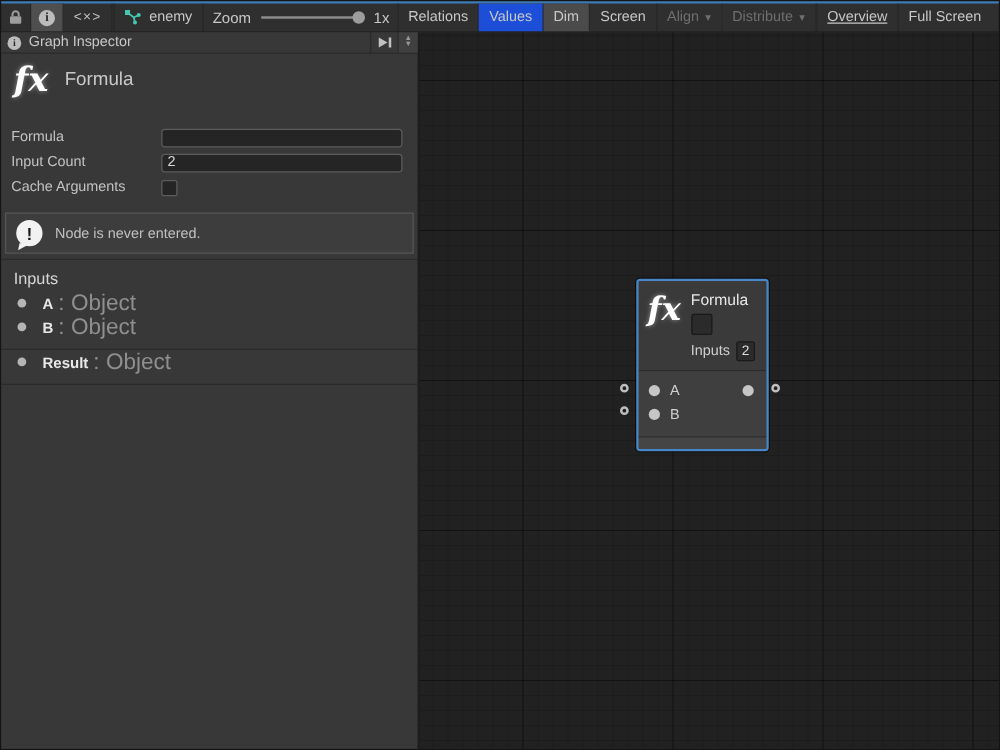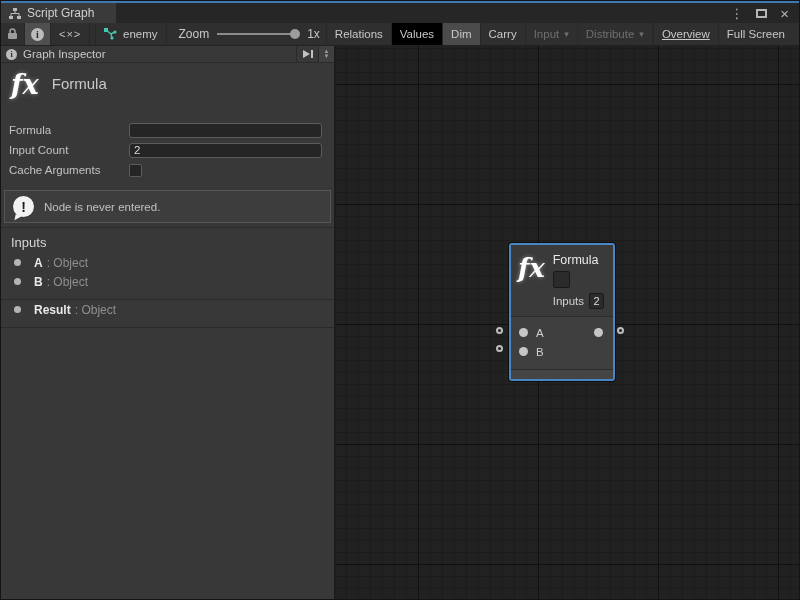--- a/index.html
+++ b/index.html
@@ -15,21 +15,21 @@
   .tab svg { flex:none; }
   .win-controls { margin-left:auto; display:flex; align-items:center; gap:13px; padding-right:10px; }
   .kebab { font-size:13px; color:#b5b5b5; line-height:1; cursor:default; }
   .maxbox { width:11px; height:9px; border:2px solid #b5b5b5; }
   .closex { font-size:15px; color:#b5b5b5; line-height:1; }
 
   
   .toolbar { height:23px; background:#2f2f2f; border-bottom:1px solid #222; display:flex; align-items:stretch; flex:none; }
   .tbtn { display:flex; align-items:center; justify-content:center; padding:0 8px; border-right:1px solid #272727; color:#c8c8c8; font-size:11.5px; white-space:nowrap; }
   .tbtn.icon-only { padding:0 6px; }
-  .tbtn.active  { background:#000000; }
+  .tbtn.active  { background:#1d4ed8; }
   .tbtn.active2 { background:#4b4b4b; }
   .tbtn.active3 { background:#4f4f4f; }
   .tbtn.disabled { color:#6f6f6f; border-right-color:#2a2a2a; }
   .caret { font-size:9px; margin-left:5px; }
   .code-glyph { letter-spacing:1px; font-size:11px; color:#c2c2c2; }
   .tb-gap { width:22px; border-right:1px solid #272727; }
   .tb-space { width:26px; }
   .info-glyph { width:13px; height:13px; border-radius:50%; background:#bcbcbc; color:#2b2b2b; font-weight:bold; font-size:10px; font-family:"Liberation Serif", serif; display:flex; align-items:center; justify-content:center; }
   .zoom-group { display:flex; align-items:center; padding:0 6px; }
   .zoom-label { margin-right:8px; }
@@ -66,21 +66,21 @@
   .bubble { position:relative; width:21px; height:21px; flex:none; background:#f2f2f2; border-radius:50%; display:flex; align-items:center; justify-content:center; color:#1c1c1c; font-weight:bold; font-size:14px; }
   .bubble::after { content:""; position:absolute; left:2px; bottom:-4px; width:0; height:0; border-left:7px solid #f2f2f2; border-bottom:6px solid transparent; transform:rotate(12deg); }
   .warntext { color:#c0c0c0; font-size:11.5px; }
 
   .divider { border-top:1px solid #2a2a2a; flex:none; }
   .d1 { margin-top:4px; }
   .section-head { padding:7px 10px 3px 10px; font-size:13px; color:#d6d6d6; flex:none; }
   .port-item { display:flex; align-items:center; height:19px; padding-left:13px; flex:none; }
   .port-item .dot { width:7px; height:7px; border-radius:50%; background:#b5b5b5; margin-right:13px; flex:none; }
   .pname { font-weight:bold; color:#e8e8e8; font-size:12px; }
-  .ptype { color:#8f8f8f; font-size:12px; margin-left:4px; }
+  .ptype { color:#8f8f8f; font-size:18px; margin-left:4px; }
   .sect-pad { height:8px; flex:none; }
 
   
   .canvas { position:relative; flex:1; background-color:#212121;
     background-image:
       linear-gradient(to right, rgba(0,0,0,0.38) 1px, transparent 1px),
       linear-gradient(to bottom, rgba(0,0,0,0.38) 1px, transparent 1px),
       linear-gradient(to right, rgba(0,0,0,0.14) 1px, transparent 1px),
       linear-gradient(to bottom, rgba(0,0,0,0.14) 1px, transparent 1px);
     background-size:120px 120px, 120px 120px, 12px 12px, 12px 12px;
@@ -111,36 +111,20 @@
   .ext-b { left:160px; top:299px; }
   .ext-out { left:281px; top:281px; }
 </style>
 </head>
 <body>
 
 <div class="window">
 
   <div class="accent"></div>
 
-  <div class="titlebar">
-    <div class="tab">
-      <svg width="12" height="11" viewBox="0 0 12 11">
-        <rect x="4" y="0" width="4" height="3" fill="#b9b9b9"></rect>
-        <rect x="0" y="8" width="4" height="3" fill="#b9b9b9"></rect>
-        <rect x="8" y="8" width="4" height="3" fill="#b9b9b9"></rect>
-        <path d="M6 3 V5.5 M2 8 V5.5 H10 V8" stroke="#b9b9b9" stroke-width="1" fill="none"></path>
-      </svg>
-      <span>Script Graph</span>
-    </div>
-    <div class="win-controls">
-      <span class="kebab">⋮</span>
-      <span class="maxbox"></span>
-      <span class="closex">×</span>
-    </div>
-  </div>
 
   <div class="toolbar">
     <div class="tbtn icon-only">
       <svg width="11" height="12" viewBox="0 0 11 12">
         <rect x="1" y="5" width="9" height="6" rx="1" fill="#9d9d9d"></rect>
         <path d="M3 5 V3.5 A2.5 2.5 0 0 1 8 3.5 V5" stroke="#9d9d9d" stroke-width="1.6" fill="none"></path>
       </svg>
     </div>
     <div class="tbtn icon-only active3">
       <span class="info-glyph">i</span>
@@ -162,23 +146,23 @@
     <div class="zoom-group">
       <span class="zoom-label">Zoom</span>
       <span class="zoom-track">
         <span class="zoom-handle"></span>
       </span>
       <span class="zoom-val">1x</span>
     </div>
     <div class="tbtn" style="border-left:1px solid #272727;">Relations</div>
     <div class="tbtn active">Values</div>
     <div class="tbtn active2">Dim</div>
-    <div class="tbtn">Carry</div>
+    <div class="tbtn">Screen</div>
     <div class="tbtn disabled">
-      <span>Input</span>
+      <span>Align</span>
       <span class="caret">▾</span>
     </div>
     <div class="tbtn disabled">
       <span>Distribute</span>
       <span class="caret">▾</span>
     </div>
     <div class="tbtn push-right">Overview</div>
     <div class="tbtn" style="border-right:none; padding-right:14px;">Full Screen</div>
   </div>
 

